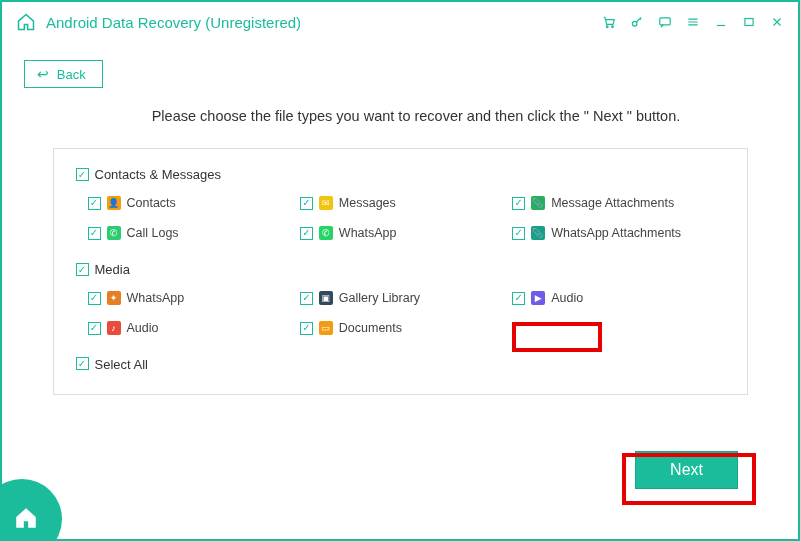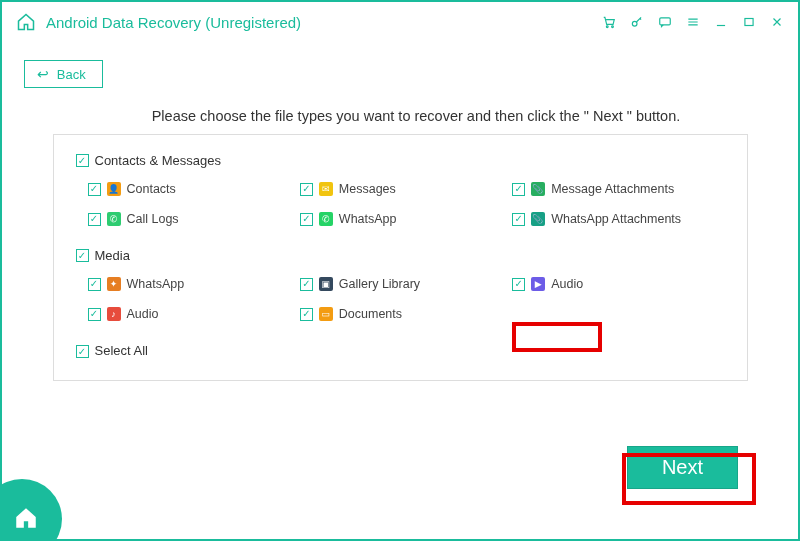--- a/index.html
+++ b/index.html
@@ -49,21 +49,21 @@
 
 .instruction {
   text-align: center;
   font-size: 14.5px;
   color: #333;
   margin-top: 20px;
   padding-left: 32px;
 }
 
 .panel {
-  margin: 10px auto 0 auto;
+  margin: 24px auto 0 auto;
   width: 695px;
   border: 1px solid #ddd;
   padding: 18px 22px 22px 22px;
 }
 .section-row {
   display: flex;
   align-items: center;
   gap: 6px;
   font-size: 13px;
   color: #333;
@@ -97,31 +97,31 @@
 .i-msgatt{background:#27ae60;}
 .i-call{background:#2ecc71;}
 .i-wa{background:#25d366;}
 .i-waatt{background:#16a085;}
 .i-gallery{background:#e67e22;}
 .i-piclib{background:#34495e;}
 .i-videos{background:#6c5ce7;}
 .i-audio{background:#e74c3c;}
 .i-docs{background:#f39c12;}
 
-.select-all-row { display:flex; align-items:flex-end; gap:6px; font-size:13px; color:#333; margin-top:4px;}
+.select-all-row { display:flex; align-items:flex-start; gap:6px; font-size:13px; color:#333; margin-top:4px;}
 
 .next-btn {
   position: absolute;
   right: 60px;
   bottom: 50px;
   background: #1abc9c;
   color: #fff;
   border: 1px solid #17a689;
   padding: 9px 34px;
-  font-size: 20px;
+  font-size: 16px;
   cursor: pointer;
 }
 
 .highlight-red {
   border: 4px solid #e60000;
   position: absolute;
   pointer-events: none;
 }
 .hl-videos { left: 510px; top: 320px; width: 90px; height: 30px; }
 .hl-next { right: 42px; bottom: 34px; width: 134px; height: 52px; }

